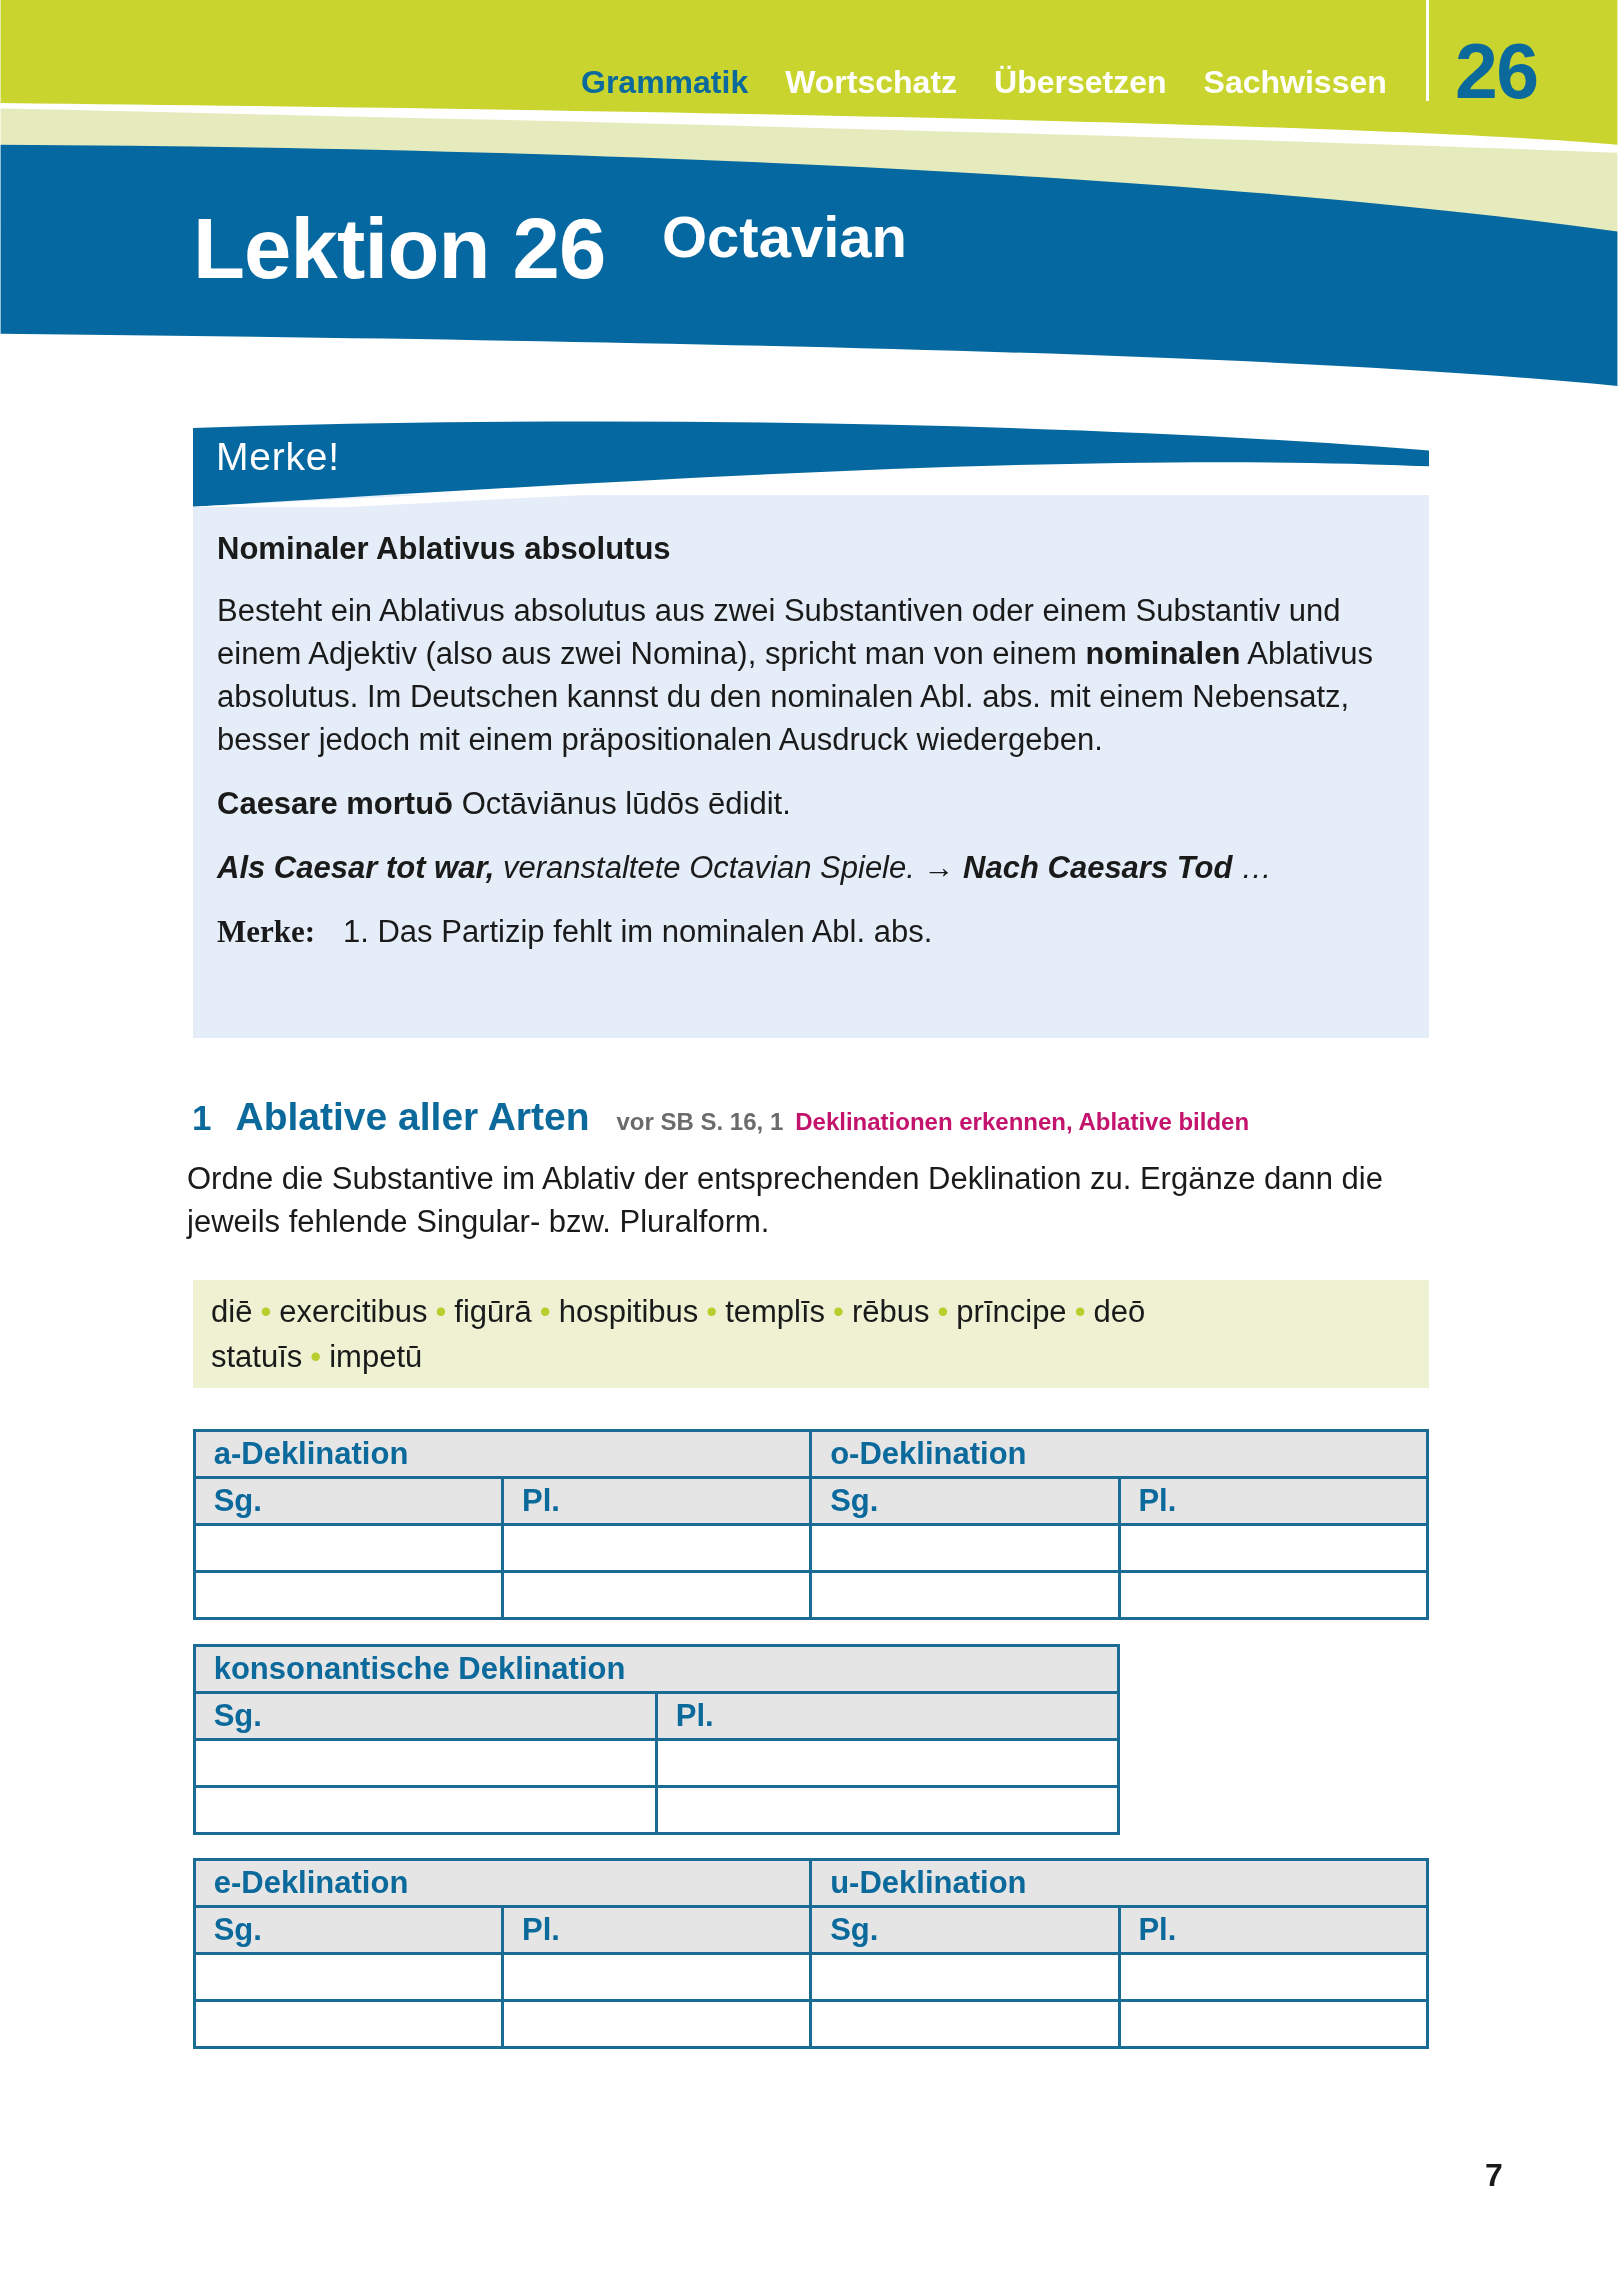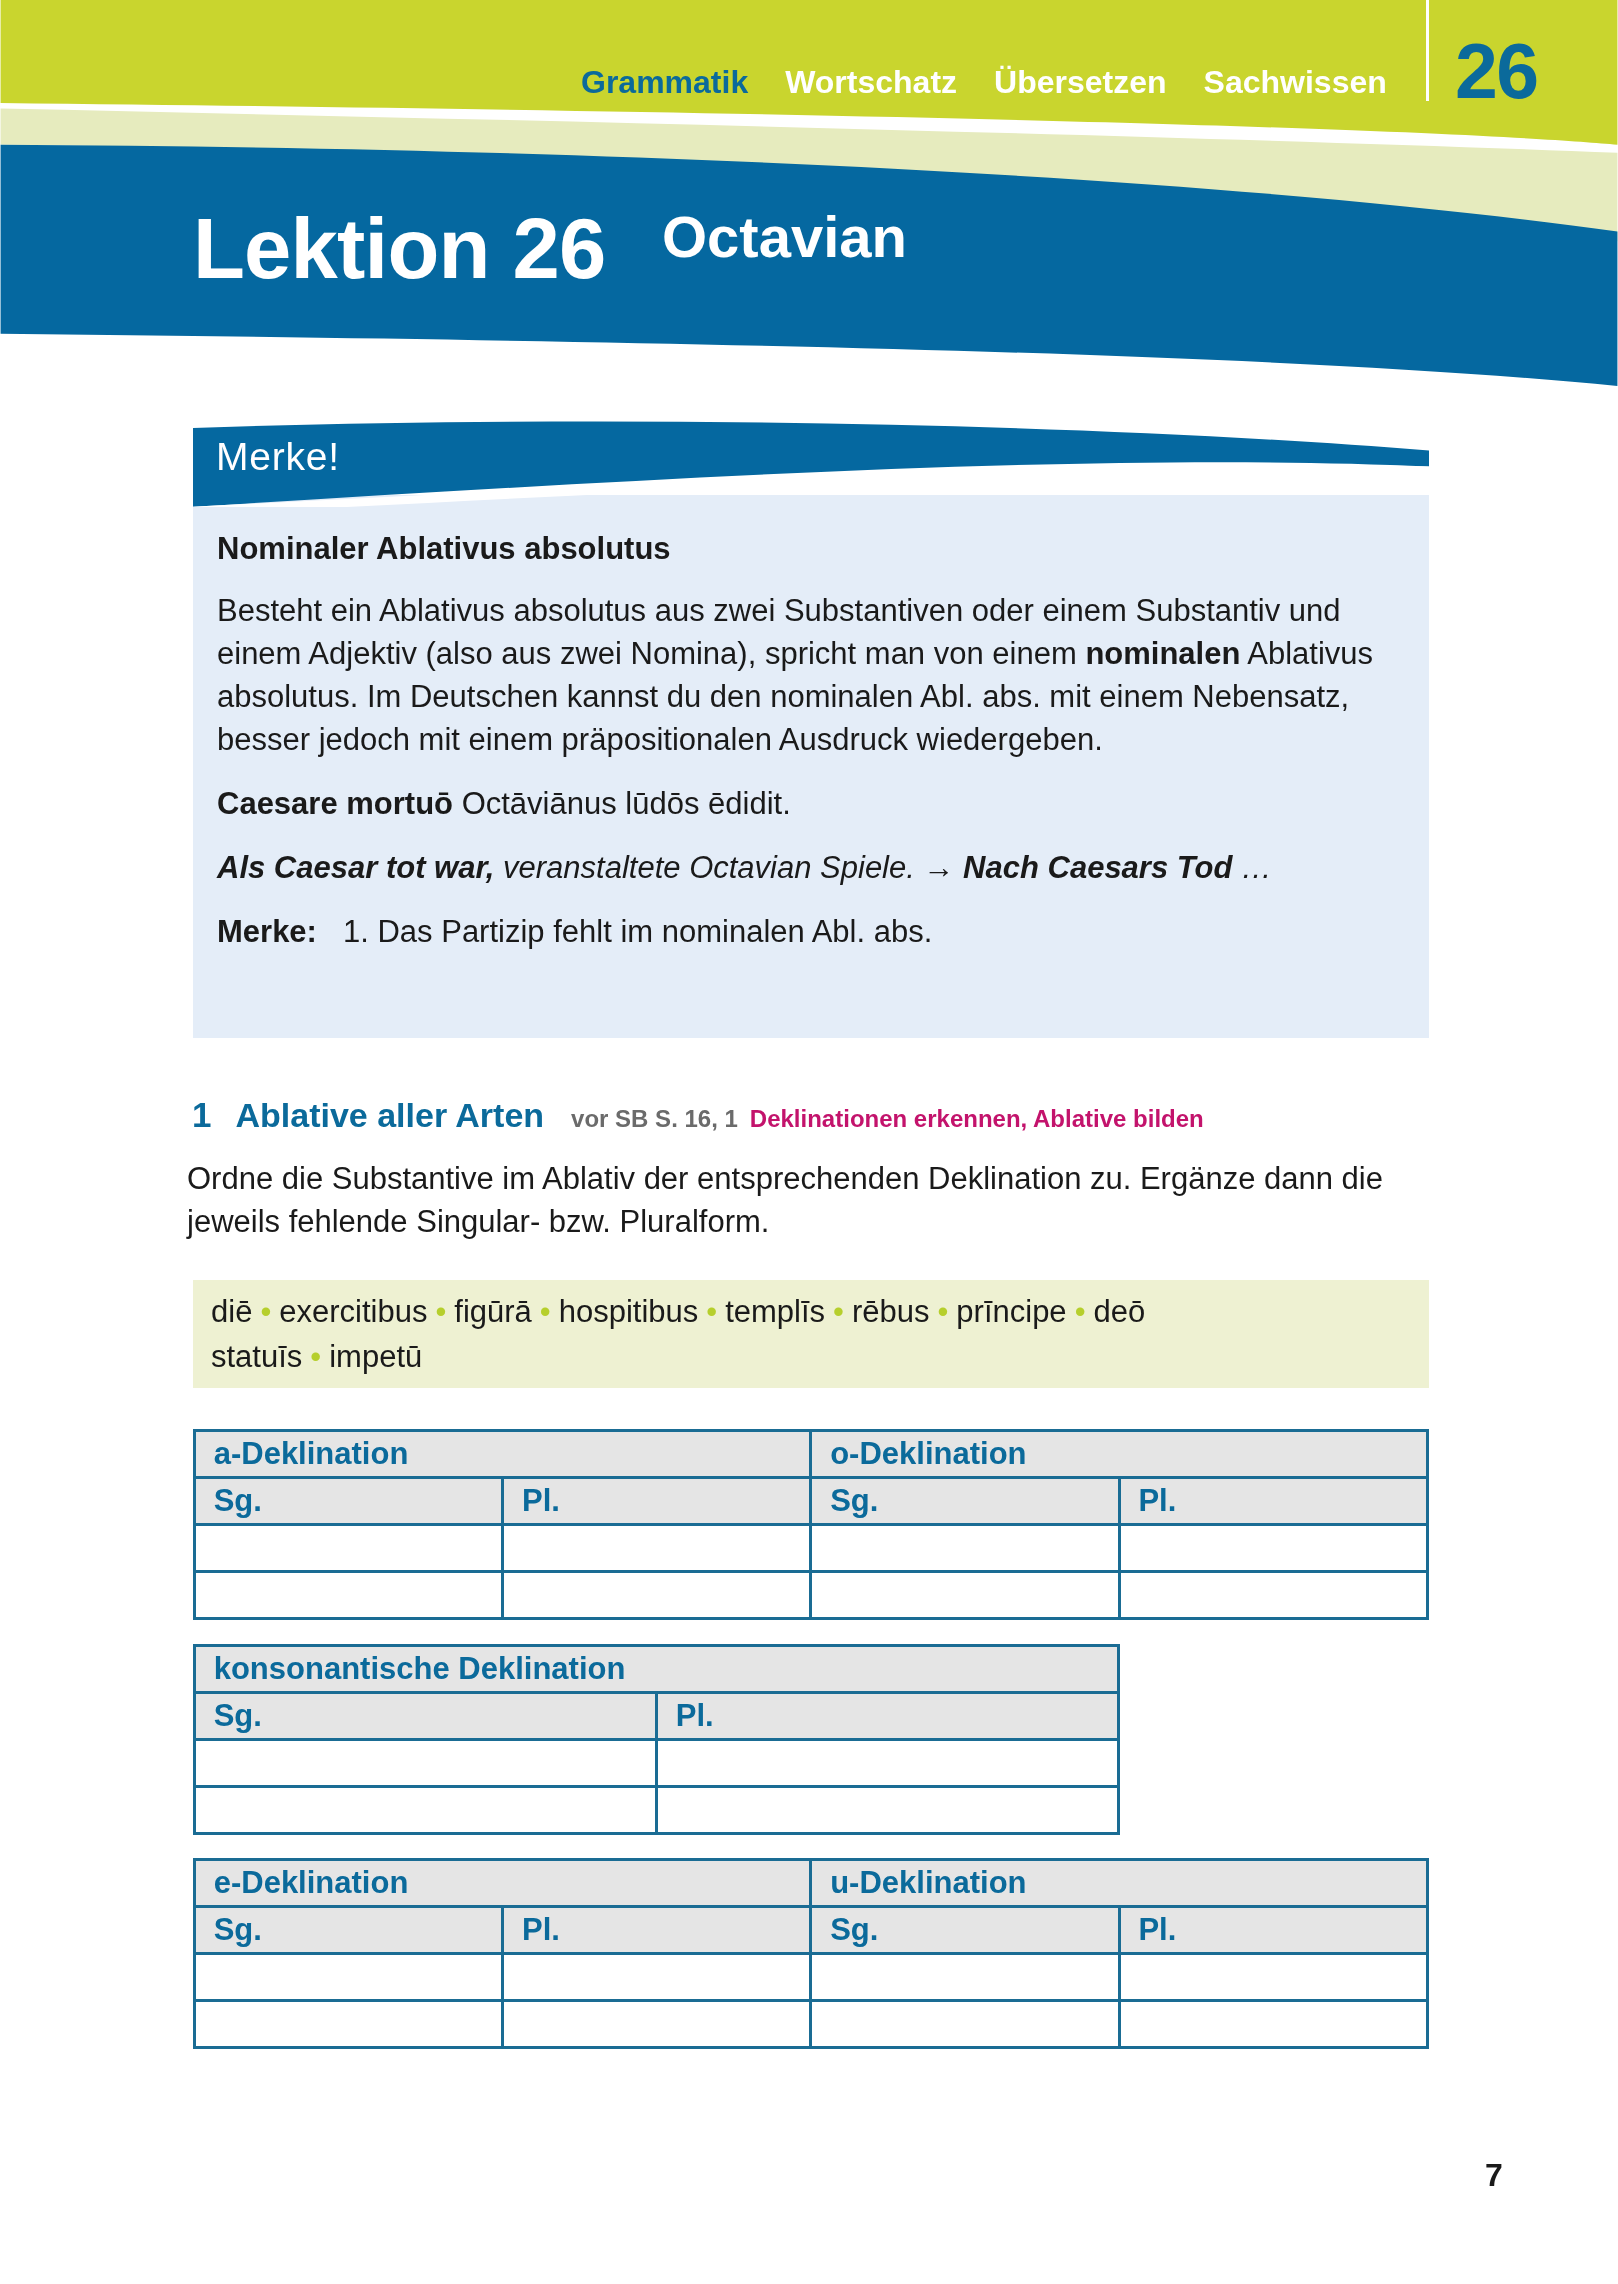--- a/index.html
+++ b/index.html
@@ -19,27 +19,27 @@
   .title { position:absolute; left:662px; top:203px; font-size:58px; font-weight:bold; color:#ffffff; line-height:68px; width:805px; }
 
   
   #merke-head { position:absolute; left:193px; top:418px; width:1236px; height:89px; }
   .merke-label { position:absolute; left:216px; top:435px; font-size:39px; color:#ffffff; letter-spacing:0.8px; }
   .merke-body { position:absolute; left:193px; top:495px; width:1236px; height:543px; background:#e4edf8; }
   .merke-content { position:absolute; left:217px; top:527px; width:1191px; font-size:31px; line-height:43px; }
   .merke-content p { margin:0 0 21px 0; }
   .merke-sub { font-weight:bold; margin-bottom:19.3px !important; }
   .merke-list { display:flex; }
-  .merke-list .lbl { font-weight:bold; width:126px; flex:none; }
+  .merke-list .lbl { font-weight:bold; width:126px; flex:none;font-family:Liberation Serif, serif; }
   .merke-list ol { margin:0; padding:0; list-style:none; }
 
   
   .ex-head { position:absolute; left:192px; top:1095px; display:flex; align-items:baseline; white-space:nowrap; }
   .ex-num { font-size:35px; font-weight:bold; color:#0b6a9b; margin-right:24px; }
-  .ex-title { font-size:34px; font-weight:bold; color:#0b6a9b; margin-right:27px; }
+  .ex-title { font-size:39px; font-weight:bold; color:#0b6a9b; margin-right:27px; }
   .ex-ref { font-size:24px; font-weight:bold; color:#6b6b6b; margin-right:12px; }
   .ex-skill { font-size:24px; font-weight:bold; color:#c3136c; }
   .ex-text { position:absolute; left:187px; top:1157px; width:1239px; font-size:31px; line-height:43px; }
 
   .wordbox { position:absolute; left:193px; top:1280px; width:1236px; height:108px; background:#eef1d2; }
   .words { position:absolute; left:211px; top:1289px; width:1191px; font-size:31px; line-height:45px; }
   .dot { color:#b6cf2c; margin:0 8px; }
 
   
   table.decl { position:absolute; border-collapse:collapse; font-size:31px; }

